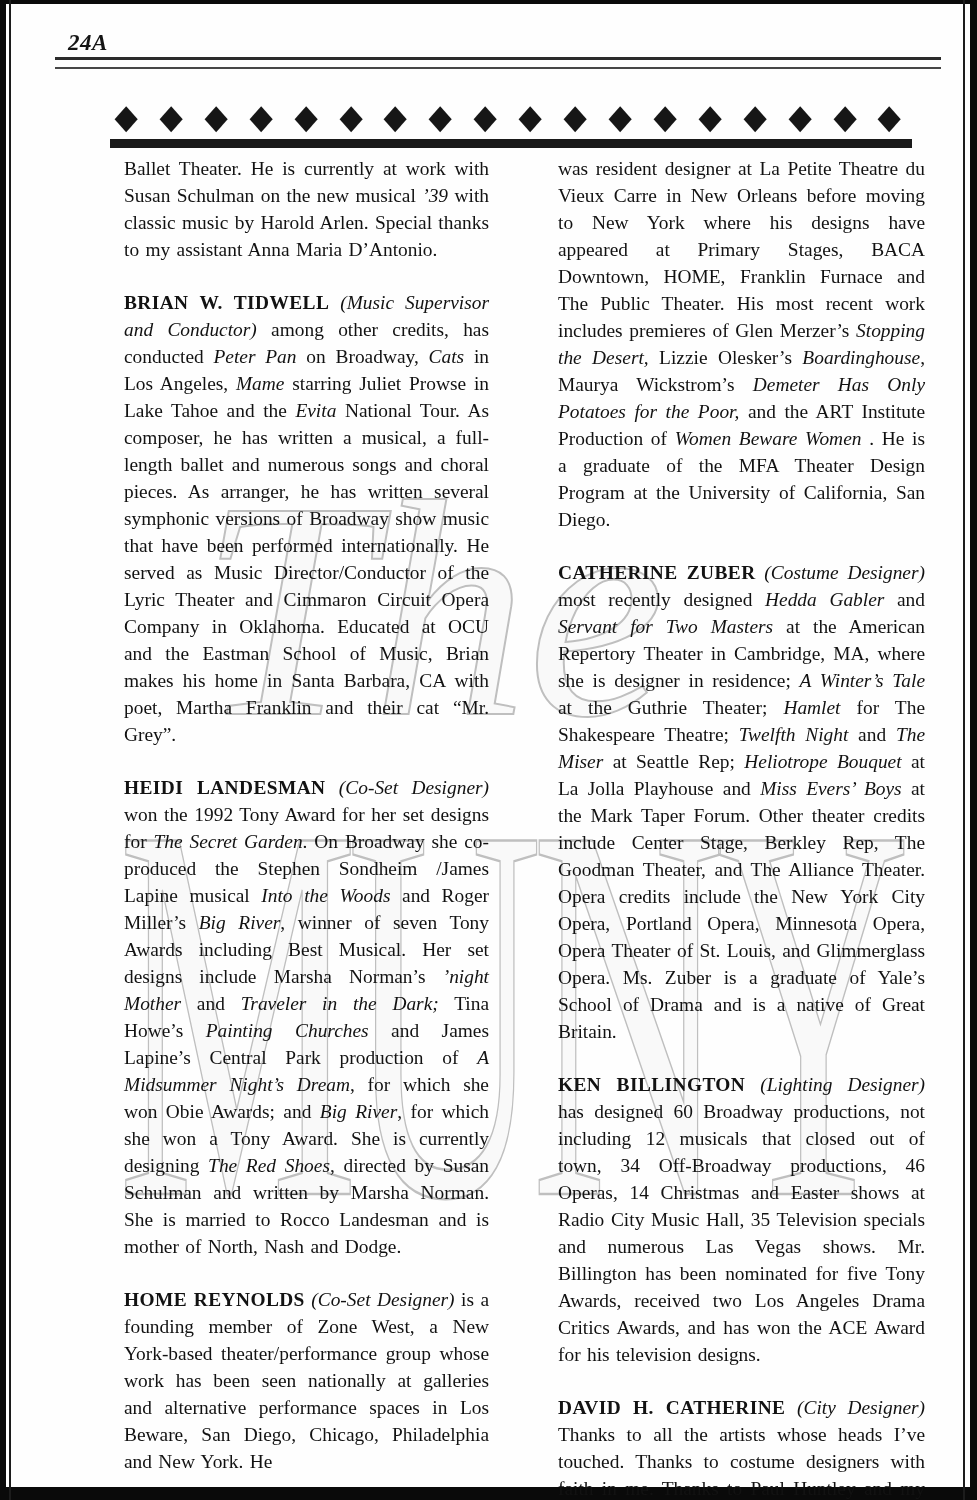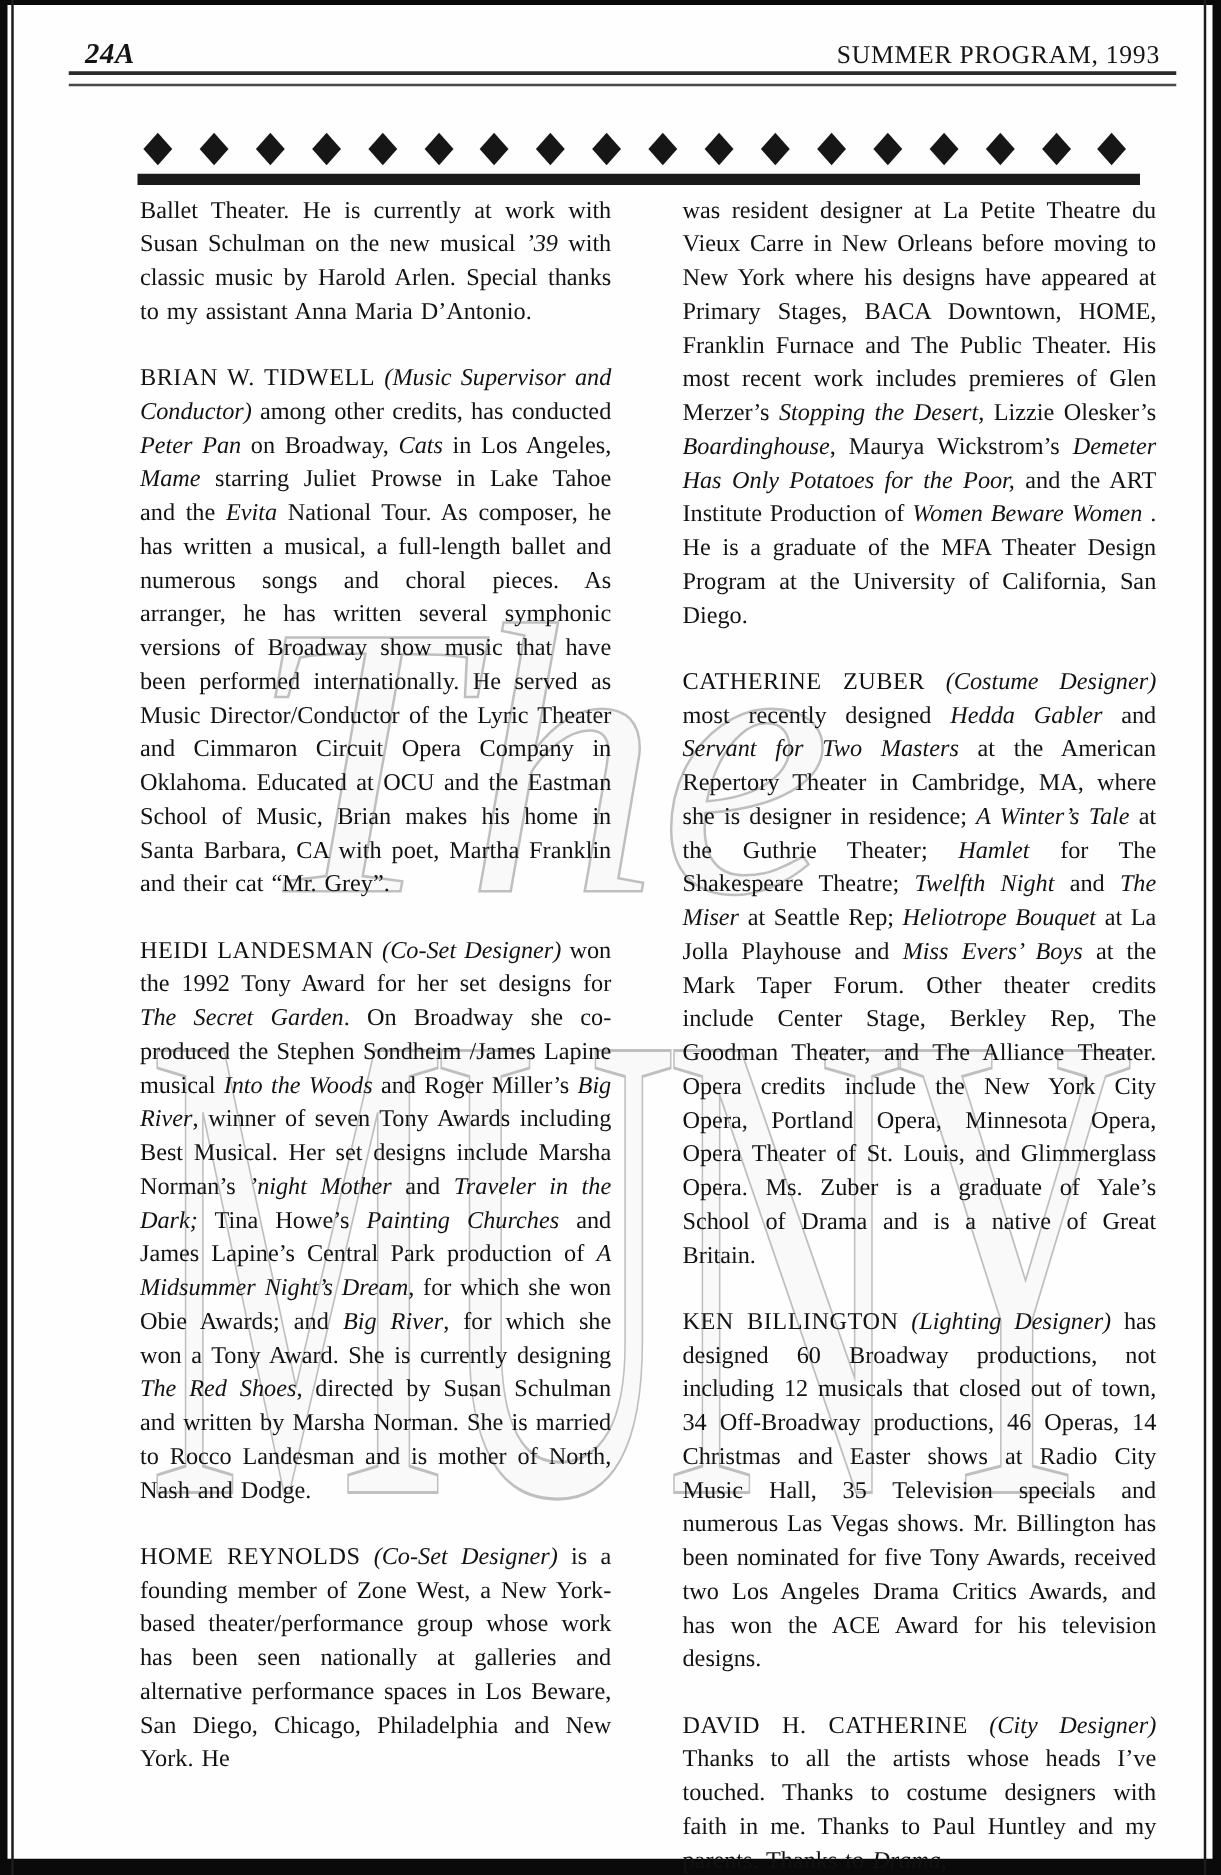--- a/index.html
+++ b/index.html
@@ -38,22 +38,22 @@
   .wm-muny{
     position:absolute;left:118px;top:742px;font-size:540px;line-height:1;letter-spacing:-0.04em;
     transform:scaleX(0.5);transform-origin:left top;
     color:rgba(0,0,0,0.02);-webkit-text-stroke:2.5px #bfbfbf;
   }
 
   
   .col{position:absolute;top:155px;z-index:2;}
   .col-left{left:112px;width:377px;}
   .col-right{left:546px;width:379px;}
-  .bio{margin:0 0 26px 0;font-size:19.4px;line-height:27px;text-align:justify;color:#121212;word-spacing:1.5px;}
-  .bio-name{font-weight:normal;letter-spacing:0.4px;}
+  .bio{margin:0 0 26px 12px;font-size:19.4px;line-height:27px;text-align:justify;color:#121212;word-spacing:1.5px;}
+  .bio-name{font-weight:bold;letter-spacing:0.4px;}
   .bio-role{font-style:italic;}
   .bio i{font-style:italic;}
 </style>
 </head>
 <body>
 
 <div class="page">
 
   <div class="edge edge-top"></div>
   <div class="edge edge-left"></div>
@@ -61,21 +61,20 @@
   <div class="edge edge-bottom"></div>
   <div class="thinline thinline-left"></div>
   <div class="thinline thinline-right"></div>
 
   <div class="watermark">
     <span class="wm-the">The</span>
     <span class="wm-muny">MUNY</span>
   </div>
 
   <div class="page-num">24A</div>
-  <div class="header-right">SUMMER PROGRAM, 1993</div>
   <div class="rule rule-1"></div>
   <div class="rule rule-2"></div>
 
   <div class="diamond-row" id="diamond-row">
       <span class="diamond">◆</span>
       <span class="diamond">◆</span>
       <span class="diamond">◆</span>
       <span class="diamond">◆</span>
       <span class="diamond">◆</span>
       <span class="diamond">◆</span>

